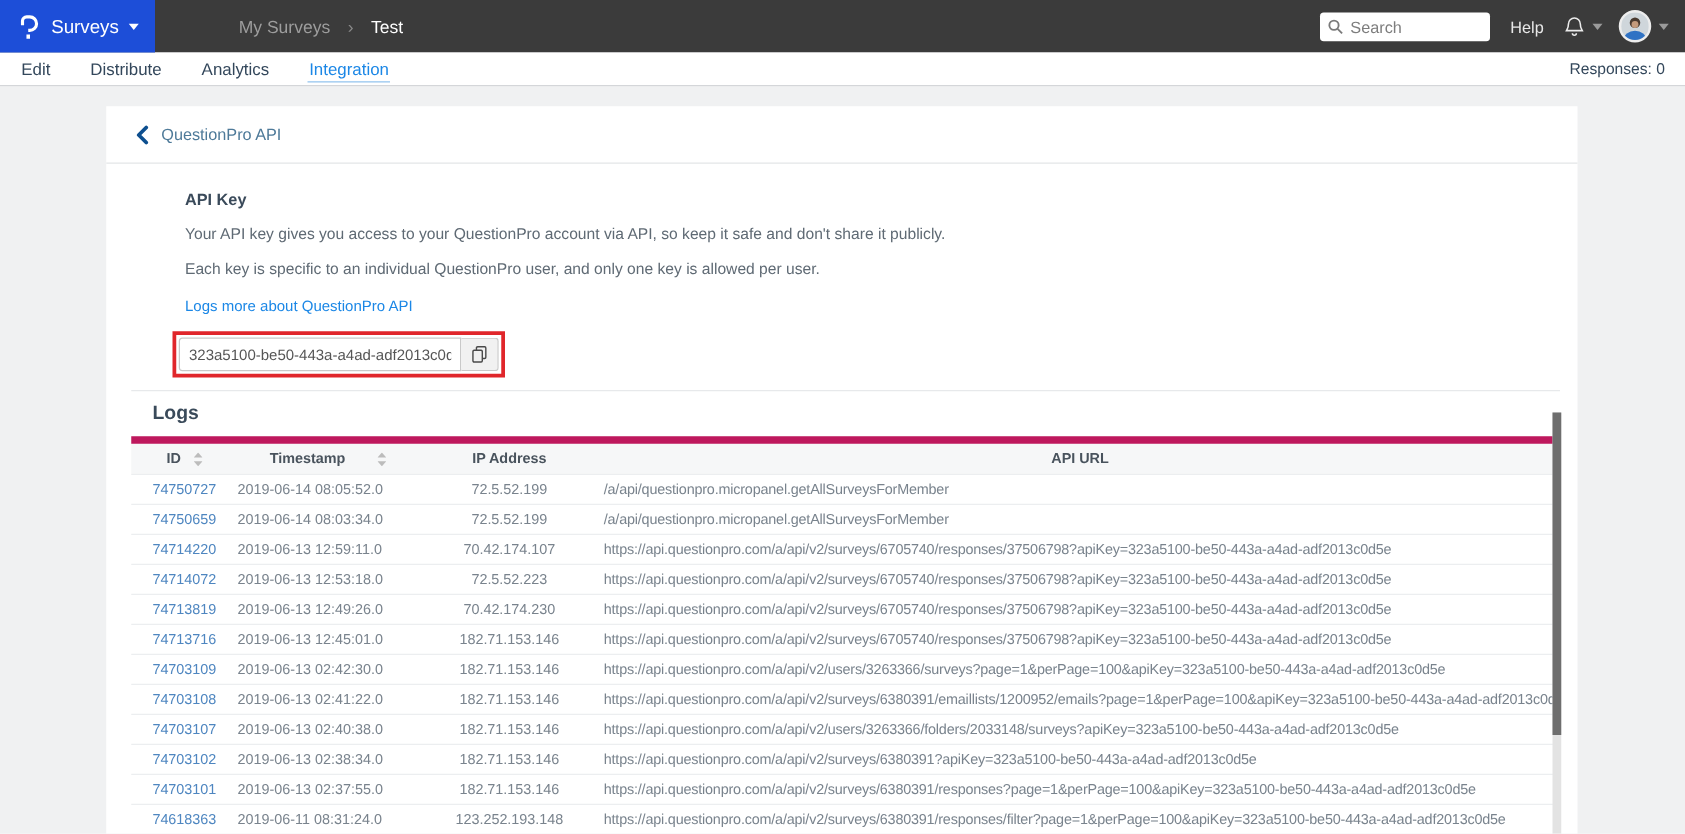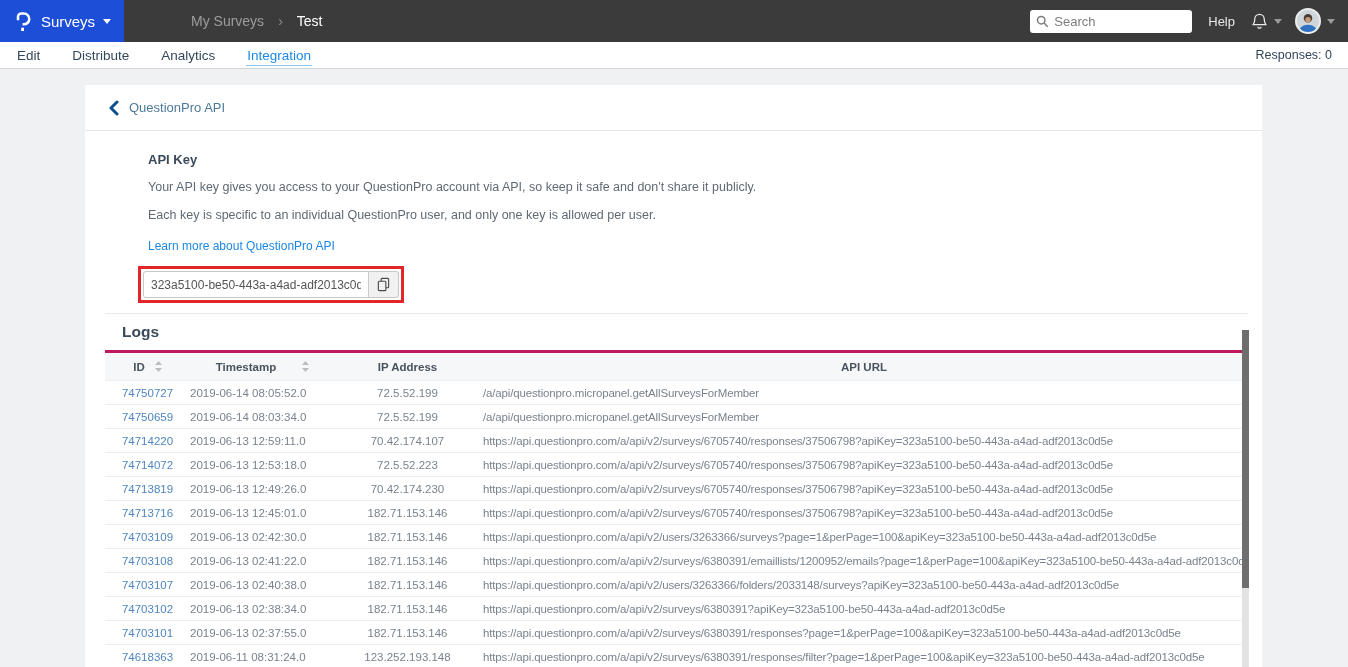--- a/index.html
+++ b/index.html
@@ -14,21 +14,21 @@
   .logo-area { width:124px; background:#1d4ed8; display:flex; align-items:center; justify-content:center; gap:8px; cursor:pointer; }
   .product-name { color:#fff; font-size:15px; }
   .tri { width:0; height:0; border-left:4px solid transparent; border-right:4px solid transparent; border-top:5px solid currentColor; display:inline-block; }
   .tri.white { color:#fff; }
   .tri.gray { color:#9a9a9a; }
   .crumbs { flex:1; display:flex; align-items:center; padding-left:24px; }
   .crumb-parent { color:#9d9d9d; font-size:14px; cursor:pointer;margin-left:43px; }
   .crumb-sep { color:#8a8a8a; font-size:14px; margin:0 14px; }
   .crumb-current { color:#ffffff; font-size:14px; }
   .topbar-right { margin-left:auto; display:flex; align-items:center; padding-right:13px; }
-  .search-box { width:162px; height:23px; background:#fff; border-radius:3px; display:flex; align-items:center; padding:0 6px; gap:5px; margin-right:16px; }
+  .search-box { width:136px; height:23px; background:#fff; border-radius:3px; display:flex; align-items:center; padding:0 6px; gap:5px; margin-right:16px; }
   .search-box input { border:none; outline:none; width:100%; font-size:13px; color:#444; font-family:inherit; background:transparent; }
   .search-box input::placeholder { color:#7d7d7d; }
   .help-link { color:#e8e8e8; font-size:13px; margin-right:15px; cursor:pointer; }
   .bell-wrap { display:flex; align-items:center; gap:5px; margin-right:13px; cursor:pointer; }
   .avatar-wrap { display:flex; align-items:center; gap:6px; cursor:pointer; }
   .avatar { width:26px; height:26px; border-radius:50%; border:2px solid #ededed; overflow:hidden; background:#dfe3e6; }
   
   .subnav { height:27px; background:#fff; display:flex; align-items:center; padding:0 16px; border-bottom:1px solid #d4d6d9; }
   .tab { font-size:13.5px; color:#33475b; margin-right:30px; cursor:pointer; padding:3px 1px 2px; }
   .tab.active { color:#1b87e6; border-bottom:1px solid #93c4ee; }
@@ -41,21 +41,21 @@
   .section-heading { font-size:13px; font-weight:bold; color:#3a4a5a; margin-bottom:13px; }
   .desc { font-size:12.5px; color:#5f6a74; margin-bottom:14px; }
   .learn-link { display:inline-block; font-size:12px; color:#1b87e6; margin-bottom:13px; cursor:pointer; }
   .key-highlight { display:inline-flex; border:3px solid #e0262b; padding:2px; margin-left:-10px; background:#fff; }
   .key-input { width:226px; height:27px; border:1px solid #c9c9c9; border-radius:3px 0 0 3px; font-size:12px; color:#555; padding:0 7px; font-family:inherit; outline:none; background:#fff; }
   .copy-btn { width:30px; height:27px; background:#f1f1f1; border:1px solid #c9c9c9; border-left:none; border-radius:0 3px 3px 0; display:flex; align-items:center; justify-content:center; cursor:pointer; }
   .divider { border-top:1px solid #e7e9eb; margin:10px 14px 0 20px; }
   
   .logs-section { padding:0 14px 0 20px; }
   .logs-heading { font-size:15.5px; font-weight:bold; color:#3a4a5a; margin:9px 0 9px 17px; }
-  .thead { display:flex; align-items:center; height:30px; background:#f6f7f8; border-top:3px solid #be185d; font-size:11.5px; font-weight:bold; color:#49535d; }
+  .thead { display:flex; align-items:center; height:30px; background:#f6f7f8; border-top:6px solid #be185d; font-size:11.5px; font-weight:bold; color:#49535d; }
   .th { display:flex; align-items:center; justify-content:center; }
   .th-id { width:85px; gap:10px; cursor:pointer; }
   .th-ts { width:145px; gap:26px; cursor:pointer; }
   .th-ip { width:145px; }
   .th-url { flex:1; }
   .tbody { border-bottom:1px solid #eceef0; }
   .row { display:flex; align-items:center; height:24px; border-top:1px solid #eceef0; font-size:11.5px; }
   .cell-id { width:85px; text-align:center; color:#4e86c0; cursor:pointer; }
   .cell-ts { width:145px; color:#79838d; }
   .cell-ip { width:145px; text-align:center; color:#79838d; }
@@ -132,21 +132,21 @@
         <polyline points="9,2 3,8 9,14"></polyline>
       </svg>
     </span>
     <span class="page-title">QuestionPro API</span>
   </div>
 
   <section class="api-section">
     <h2 class="section-heading">API Key</h2>
     <p class="desc">Your API key gives you access to your QuestionPro account via API, so keep it safe and don't share it publicly.</p>
     <p class="desc">Each key is specific to an individual QuestionPro user, and only one key is allowed per user.</p>
-    <a class="learn-link">Learn more about QuestionPro API</a>
+    <a class="learn-link">Logs more about QuestionPro API</a>
     <div>
       <div class="key-highlight">
         <input class="key-input" type="text" readonly="" value="323a5100-be50-443a-a4ad-adf2013c0d5e" style="">
         <button class="copy-btn">
           <span style="display:flex;">
             <svg width="15" height="15" viewBox="0 0 16 16" fill="none" stroke="#4a4a4a" stroke-width="1.2">
               <rect x="5.5" y="1.5" width="8" height="10" rx="1"></rect>
               <rect x="2.5" y="4.5" width="8" height="10" rx="1" fill="#f1f1f1"></rect>
             </svg>
           </span>

